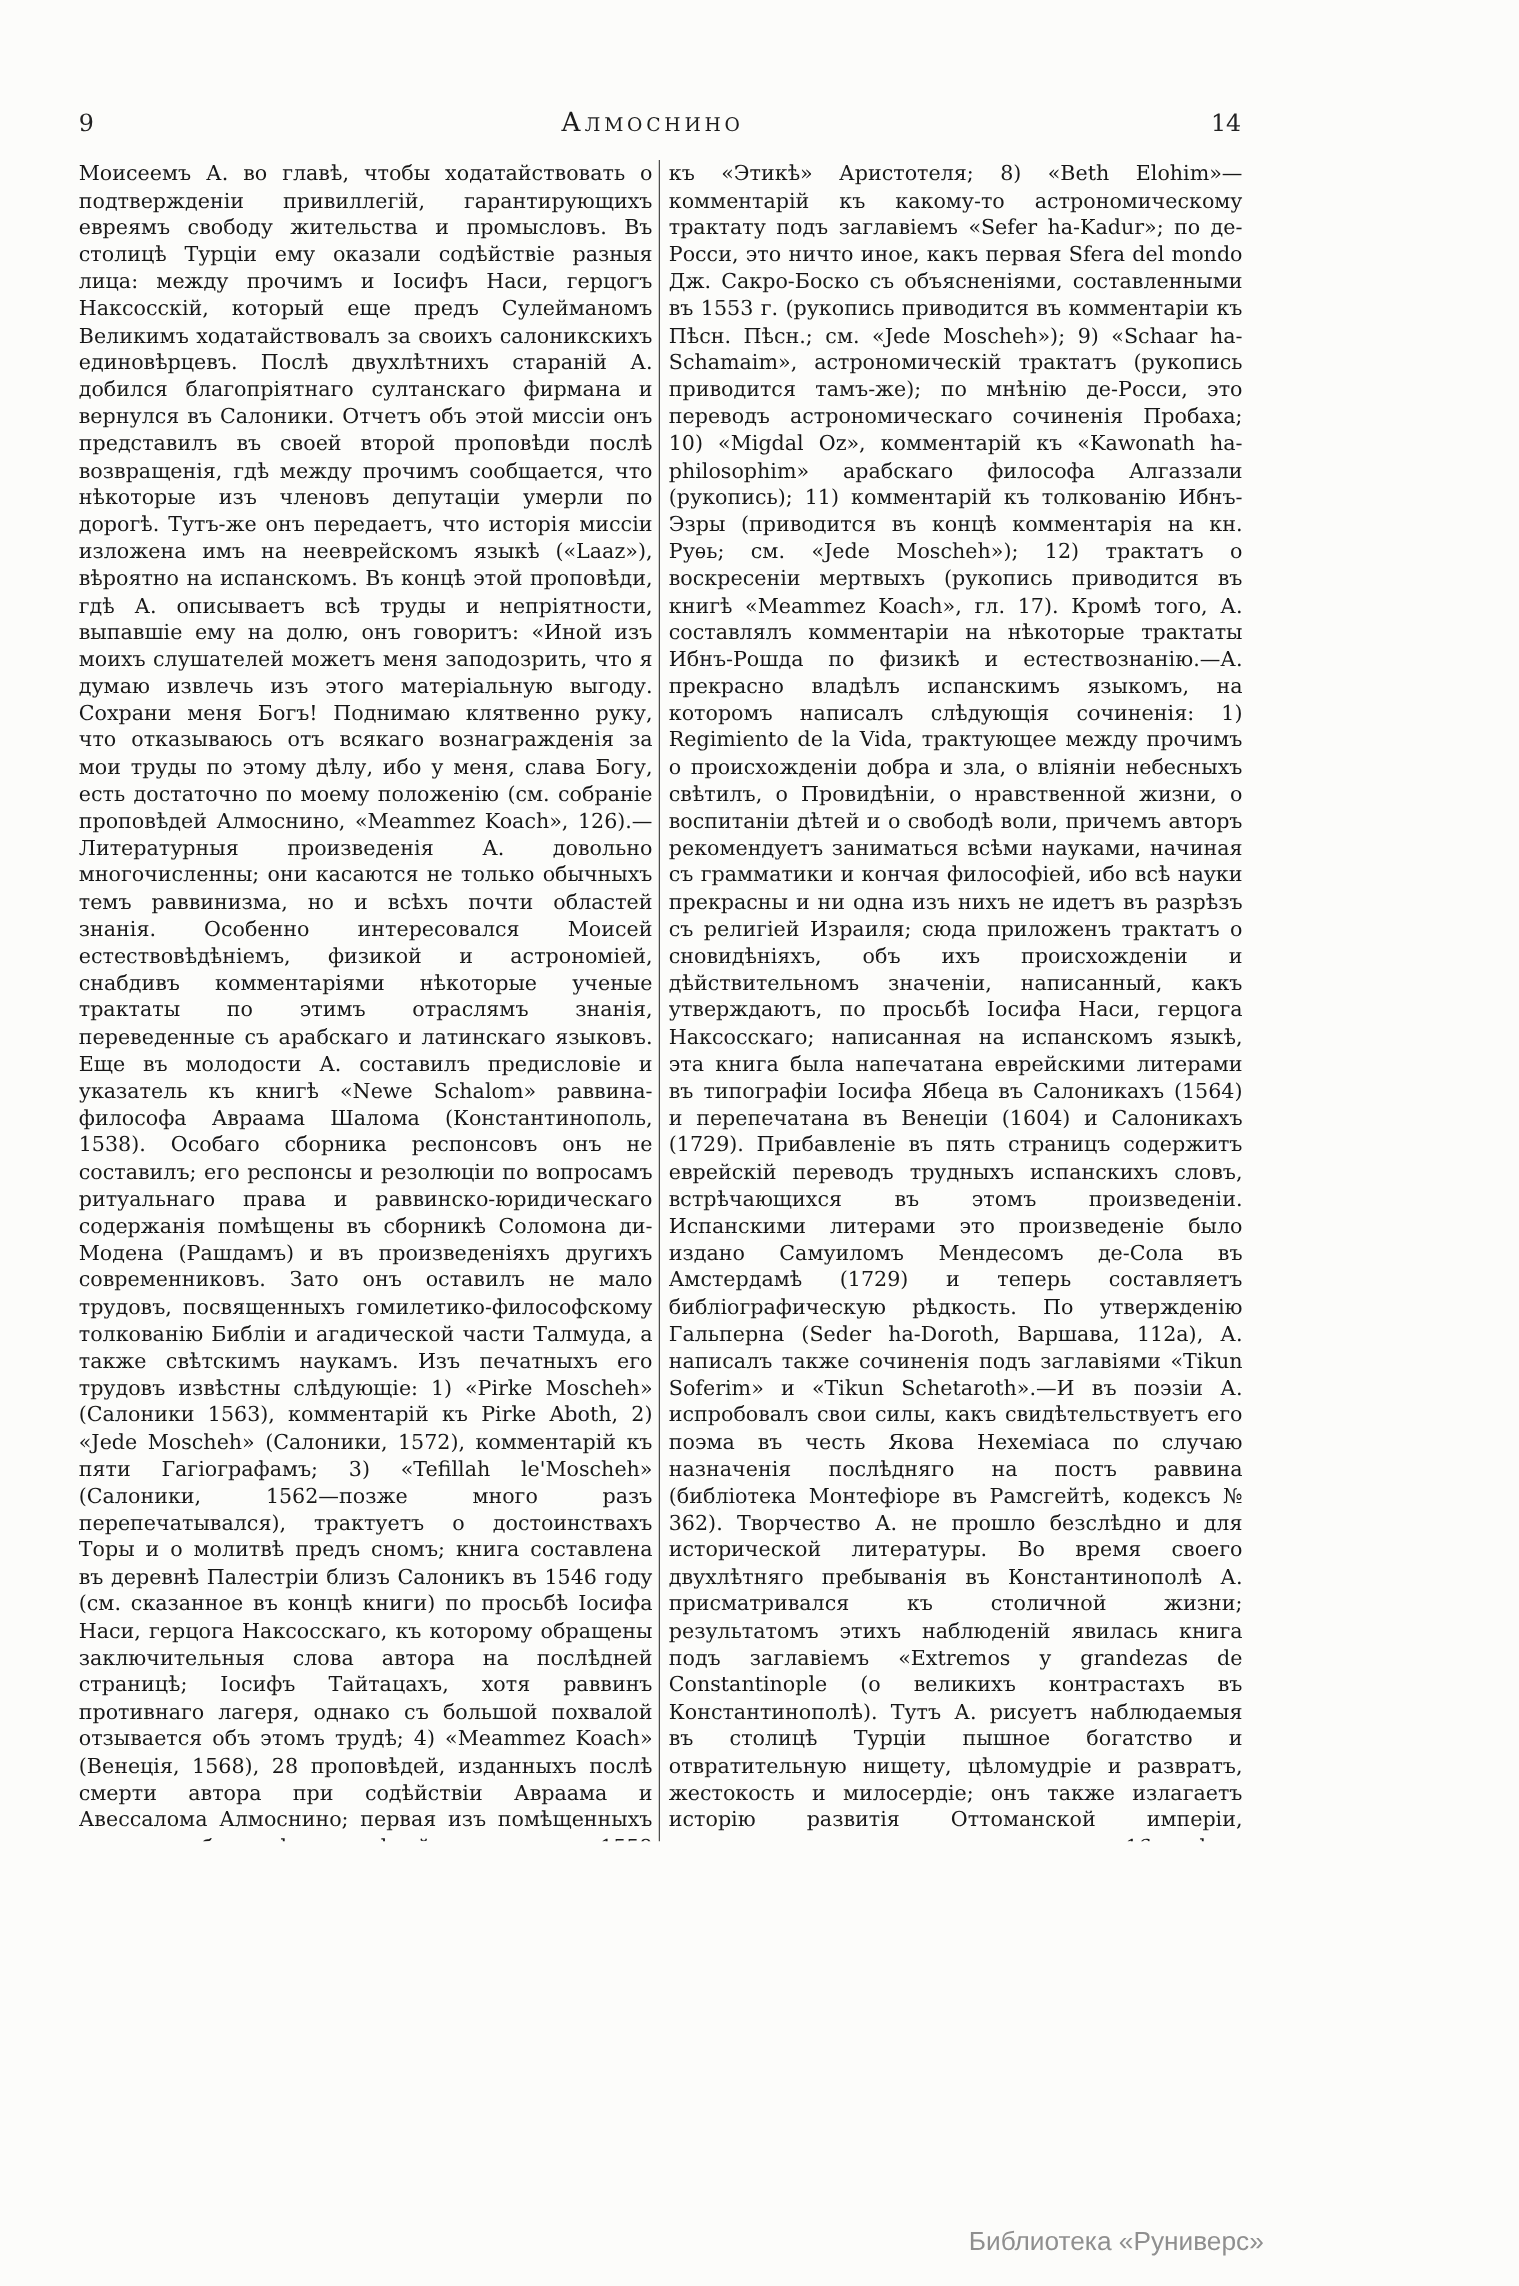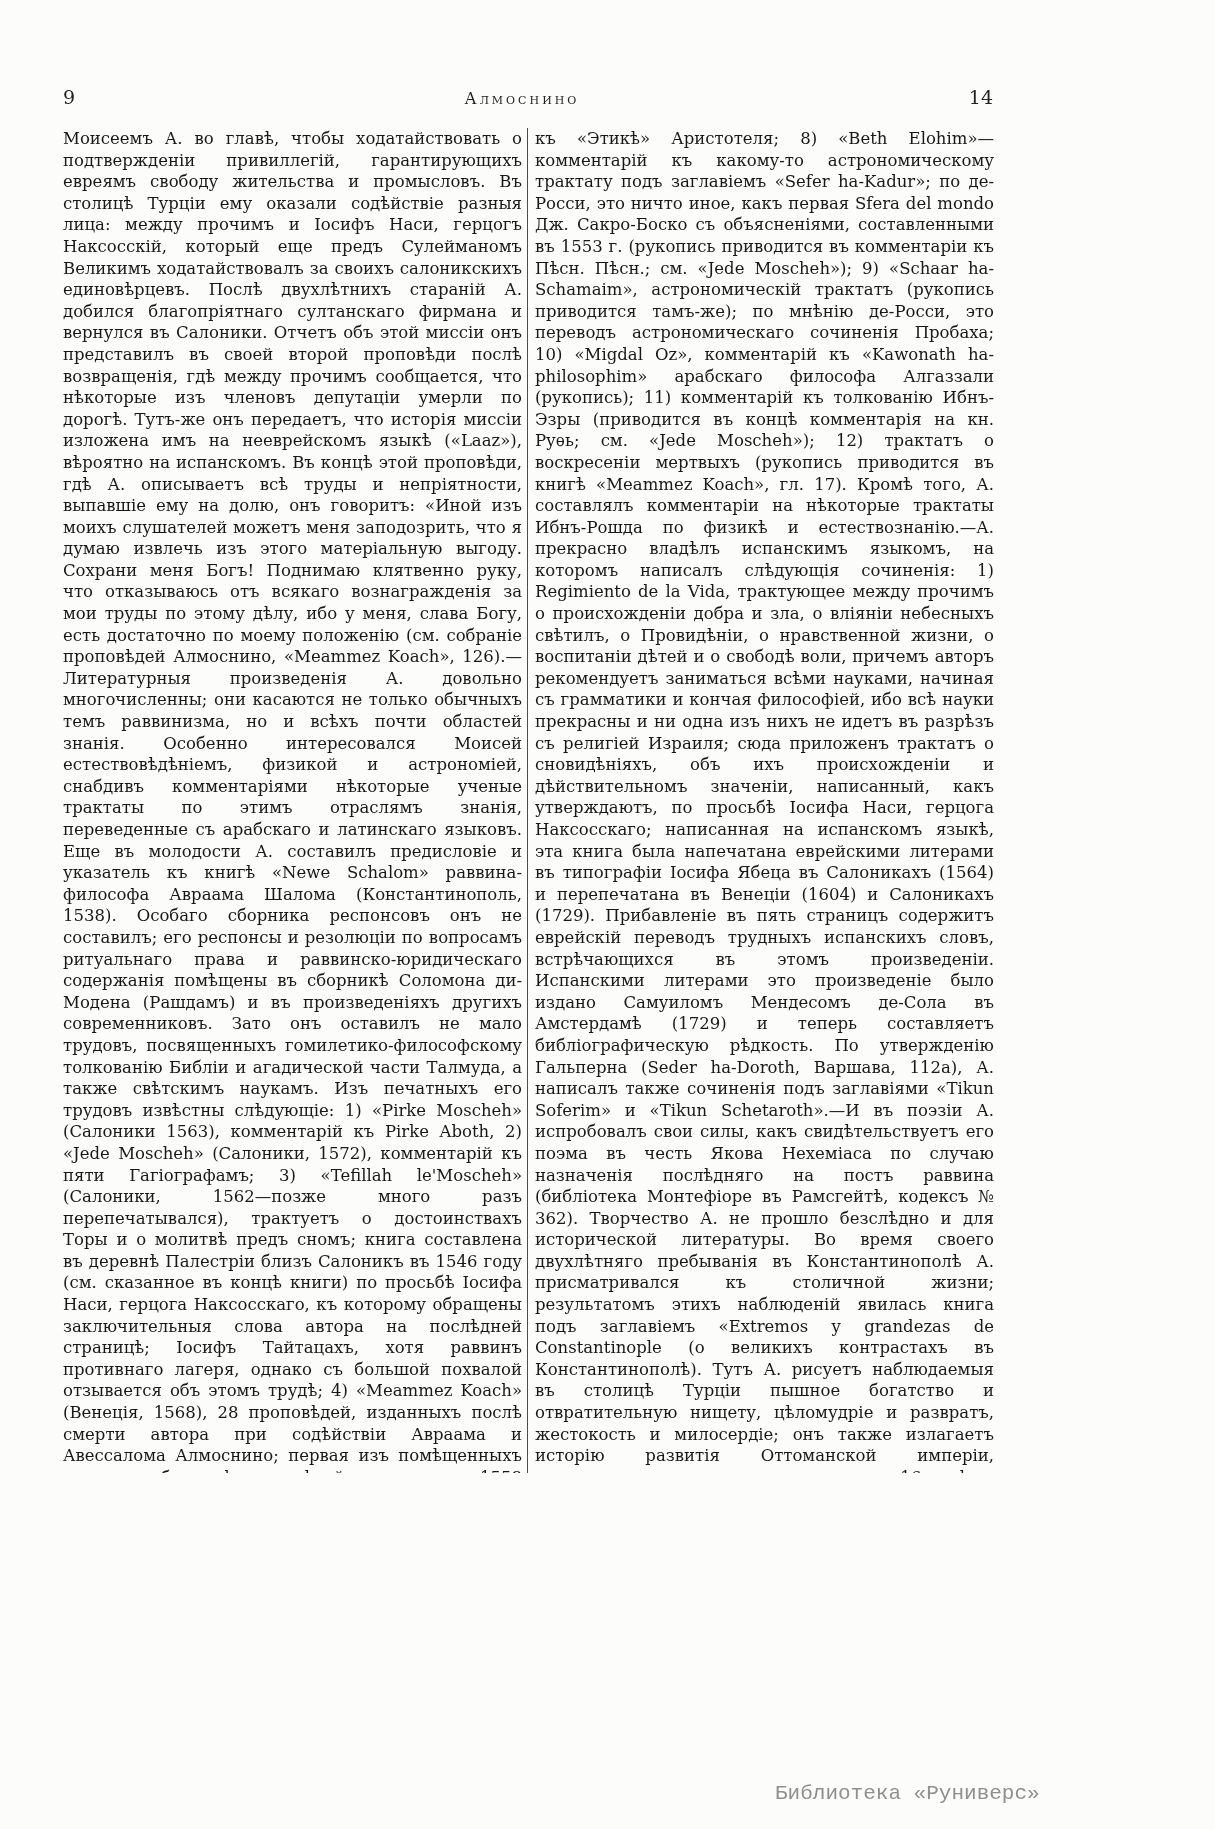--- a/index.html
+++ b/index.html
@@ -25,21 +25,21 @@
     height: 26px;
     display: flex;
     justify-content: space-between;
     align-items: baseline;
   }
   .pagenum {
     font-size: 19px;
     color: #222;
   }
   .running-title {
-    font-size: 16px;
+    font-size: 21px;
     letter-spacing: 3px;
     font-variant: small-caps;
     color: #1d1d1d;
   }
   .column {
     position: absolute;
     top: 128px;
     width: 459px;
     height: 1345px;
     overflow: hidden;
@@ -56,21 +56,21 @@
     top: 128px;
     left: 527px;
     width: 1px;
     height: 1345px;
     background: #4d4d4d;
   }
   .watermark {
     position: absolute;
     top: 1782px;
     left: 775px;
-    font-family: Liberation Mono, monospace;
+    font-family: Liberation Sans, sans-serif;
     font-size: 21px;
     color: #8f8f8f;
     white-space: nowrap;
   }
 </style>
 </head>
 <body>
 
 <div class="page">
 

